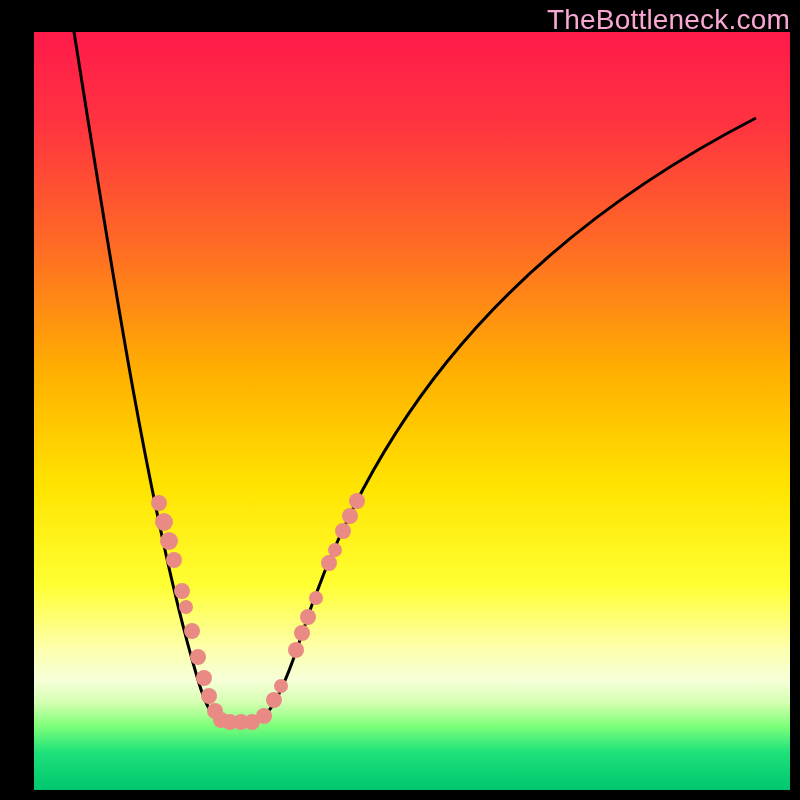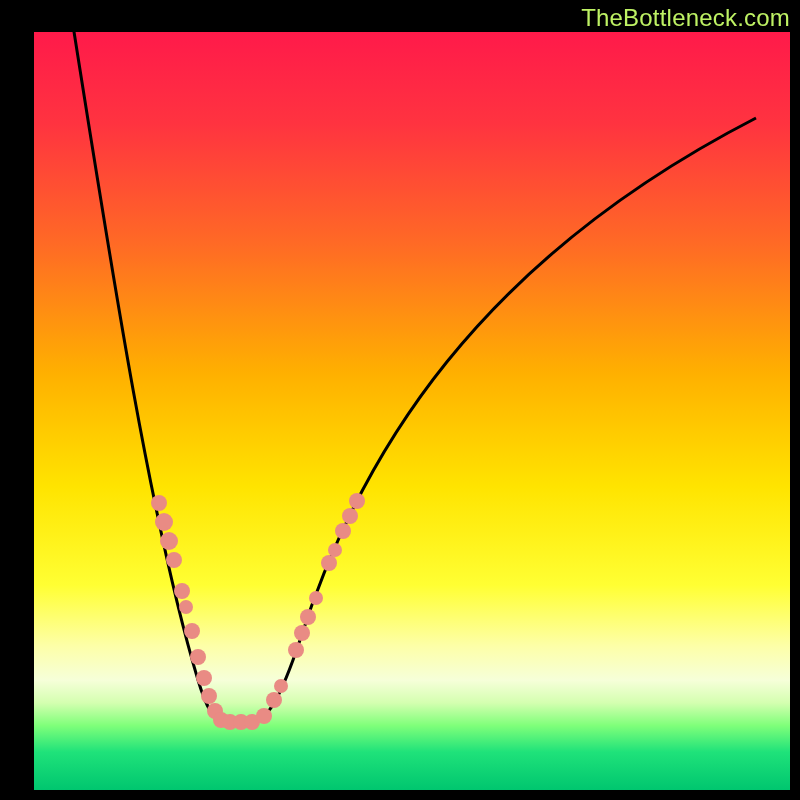--- a/index.html
+++ b/index.html
@@ -20,22 +20,22 @@
     background: #000;
   }
   .plot {
     position: absolute;
     background: #000;
   }
   .attribution {
     position: absolute;
     top: 4px;
     right: 10px;
-    color: #bef264;
-    font-size: 24px;
+    color: #f9a8d4;
+    font-size: 28px;
     font-weight: 400;
     letter-spacing: 0.2px;
     user-select: none;
   }
   svg.curve {
     position: absolute;
     left: 0;
     top: 0;
   }
 </style>

